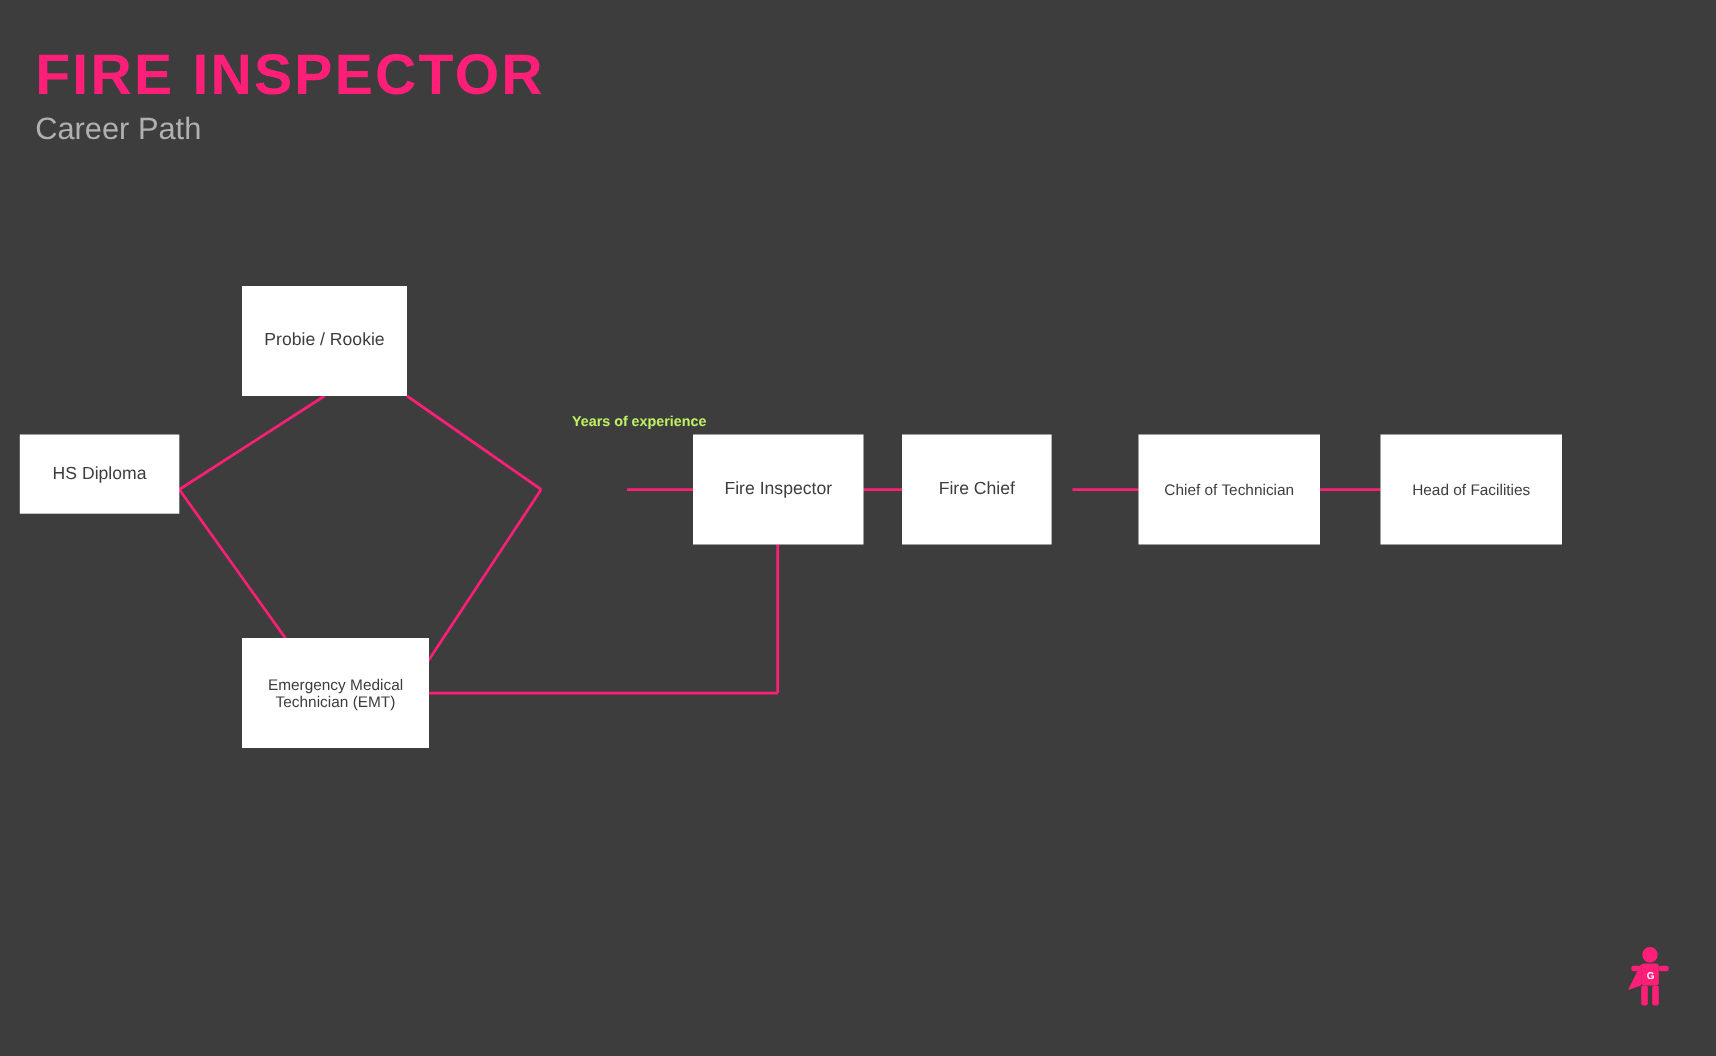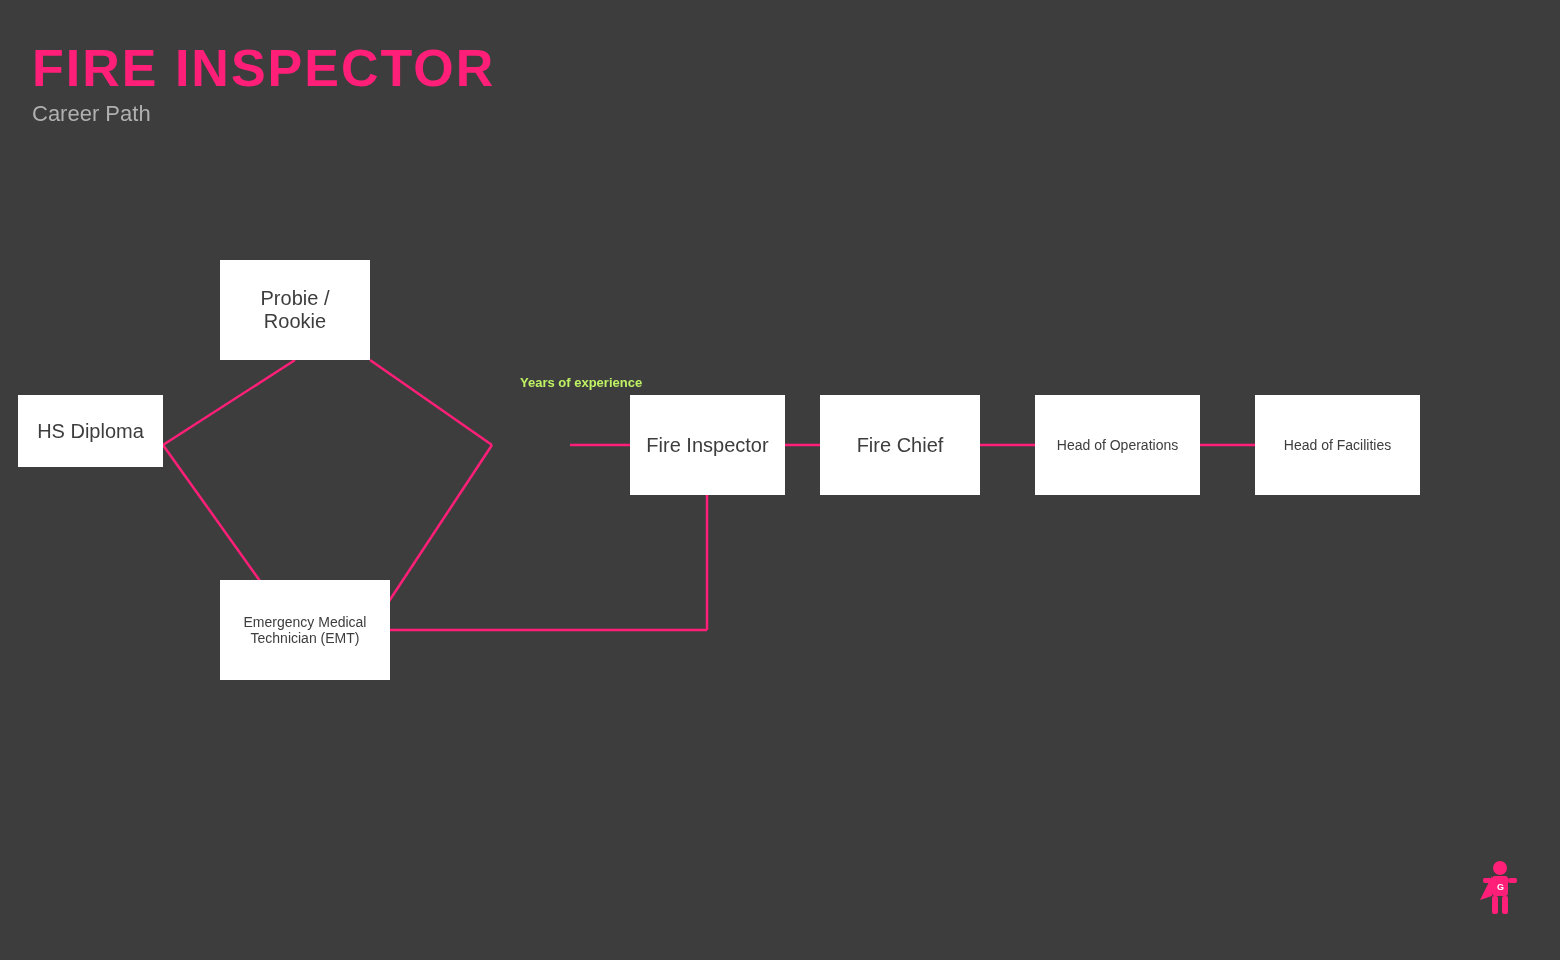--- a/index.html
+++ b/index.html
@@ -21,21 +21,21 @@
 
     .title {
       font-size: 52px;
       font-weight: 900;
       color: #ff1f78;
       letter-spacing: 2px;
       line-height: 1.1;
     }
 
     .subtitle {
-      font-size: 22px;
+      font-size: 28px;
       color: #b0b0b0;
       margin-top: 4px;
       font-weight: 400;
     }
 
     .diagram-area {
       position: absolute;
       top: 200px;
       left: 0;
       width: 1560px;
@@ -51,21 +51,21 @@
       overflow: visible;
     }
 
     .card {
       position: absolute;
       background: #ffffff;
       display: flex;
       align-items: center;
       justify-content: center;
       text-align: center;
-      font-size: 20px;
+      font-size: 16px;
       color: #3d3d3d;
       font-weight: 400;
       padding: 10px;
     }
 
     .years-label {
       position: absolute;
       font-size: 13px;
       font-weight: 700;
       color: #bef264;
@@ -124,26 +124,26 @@
 
   <div class="card" style="left:220px; top:380px; width:170px; height:100px; font-size:14px;">
     <span>Emergency Medical<br>Technician (EMT)</span>
   </div>
 
 
   <div class="card" style="left:630px; top:195px; width:155px; height:100px;">
     <span>Fire Inspector</span>
   </div>
 
-  <div class="card" style="left:820px; top:195px; width:160px; height:100px;">
+  <div class="card" style="left:820px; top:195px; width:136px; height:100px;">
     <span>Fire Chief</span>
   </div>
 
   <div class="card" style="left:1035px; top:195px; width:165px; height:100px; font-size:14px;">
-    <span>Head of Operations</span>
+    <span>Chief of Technician</span>
   </div>
 
   <div class="card" style="left:1255px; top:195px; width:165px; height:100px; font-size:14px;text-align:center;">
     <span>Head of Facilities</span>
   </div>
 
 </div>
 
 <svg class="logo" viewBox="0 0 60 70">
 

